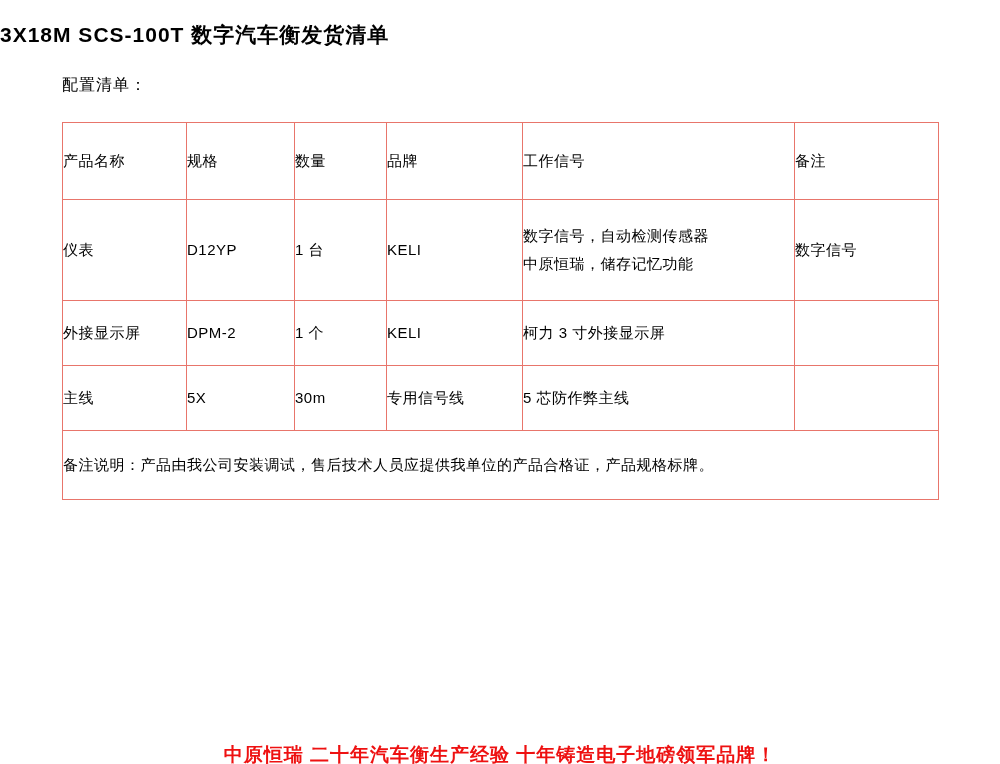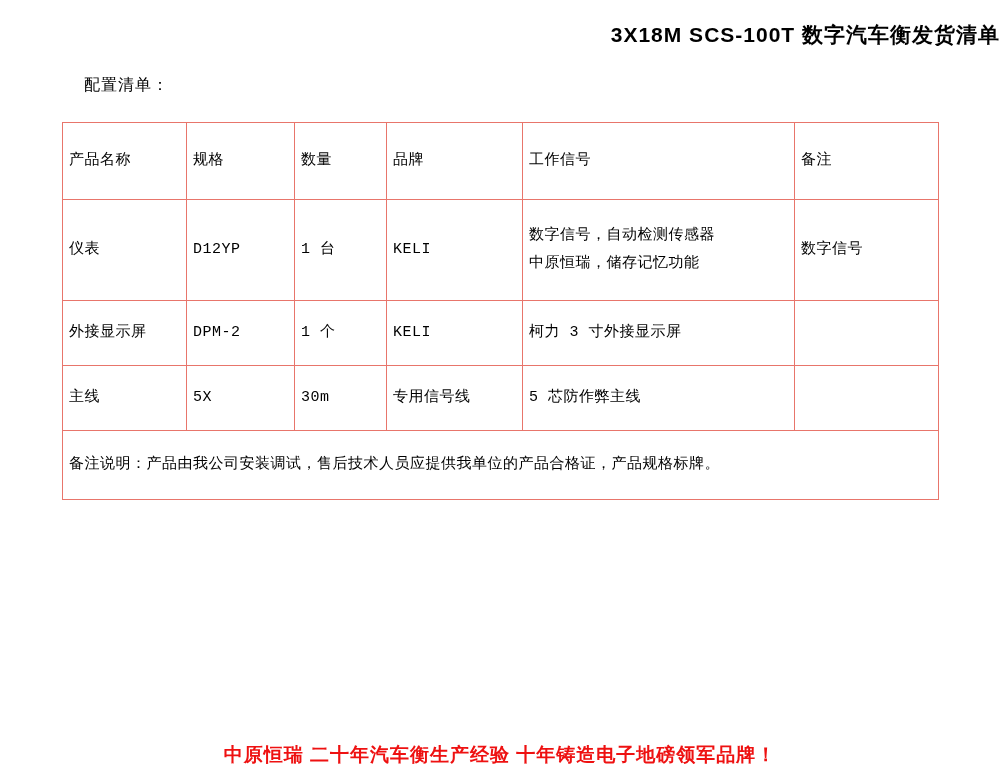--- a/index.html
+++ b/index.html
@@ -16,49 +16,48 @@
     overflow: hidden;
   }
   .page {
     width: 1000px;
     height: 764px;
     box-sizing: border-box;
     padding: 0;
     position: relative;
   }
   .doc-title {
-    text-align: right;
+    text-align: left;
     font-size: 21px;
     font-weight: bold;
     letter-spacing: 1px;
     margin-top: 20px;
     margin-bottom: 0;
     line-height: 1.4;
   }
   .subtitle {
     font-size: 16px;
     margin-top: 26px;
-    margin-left: 84px;
+    margin-left: 62px;
     letter-spacing: 1px;
   }
   table.spec {
     border-collapse: collapse;
     margin-top: 26px;
     margin-left: 62px;
     width: 876px;
     table-layout: fixed;
   }
   table.spec td {
     border: 1px solid #e8756b;
     vertical-align: middle;
-    padding: 10px 10px 10px 6px;
+    padding: 10px 10px 10px 0;
     font-size: 15px;
     line-height: 1.9;
     letter-spacing: 0.5px;
-    font-family: Liberation Mono, monospace;
   }
   col.c1 { width: 124px; }
   col.c2 { width: 108px; }
   col.c3 { width: 92px; }
   col.c4 { width: 136px; }
   col.c5 { width: 272px; }
   col.c6 { width: 144px; }
 
   tr.head td {
     height: 56px;

